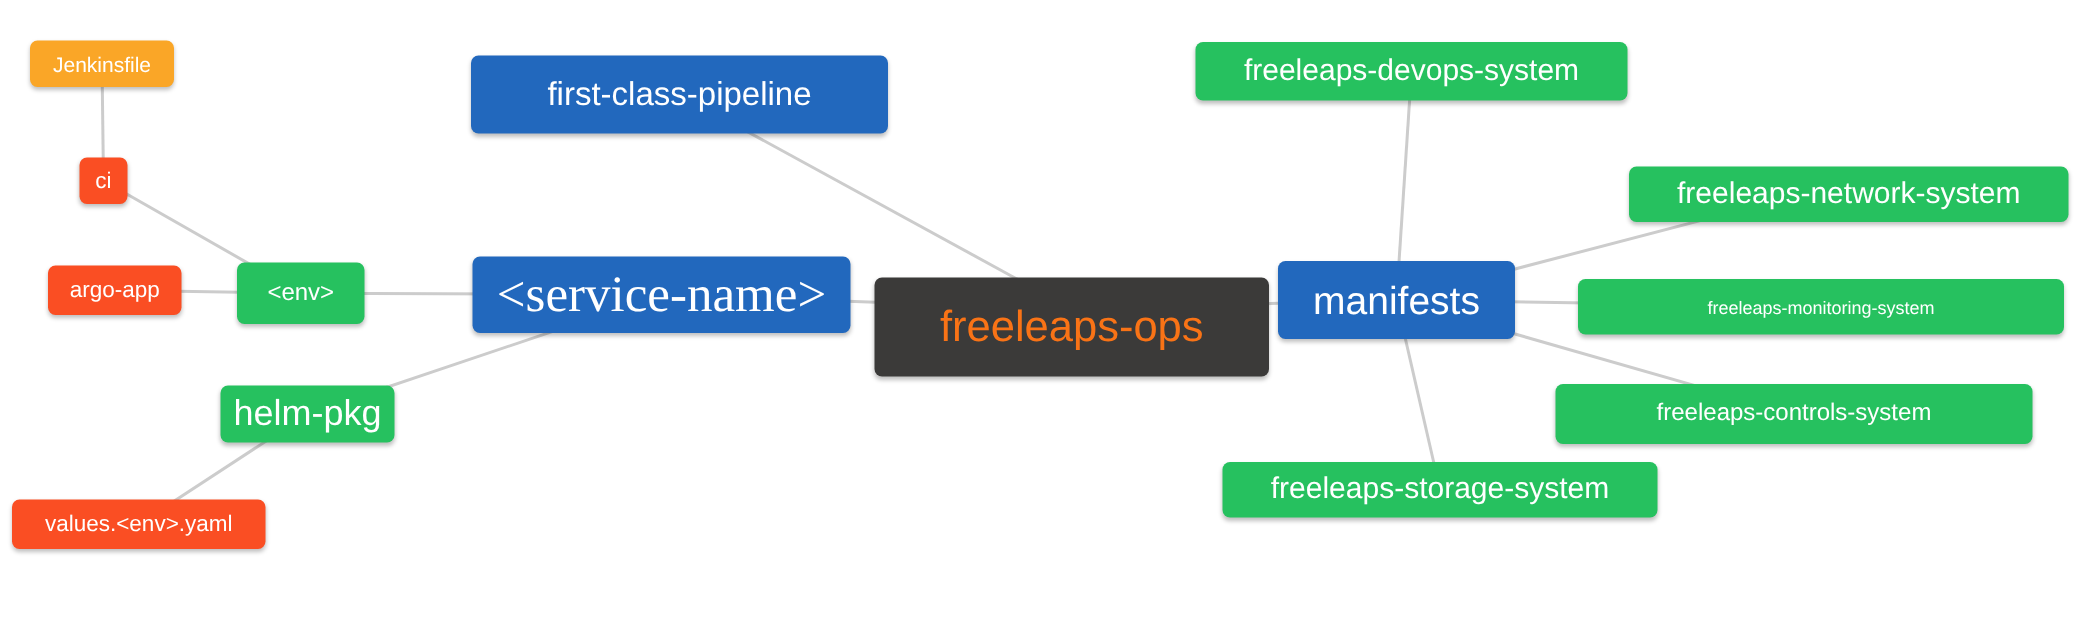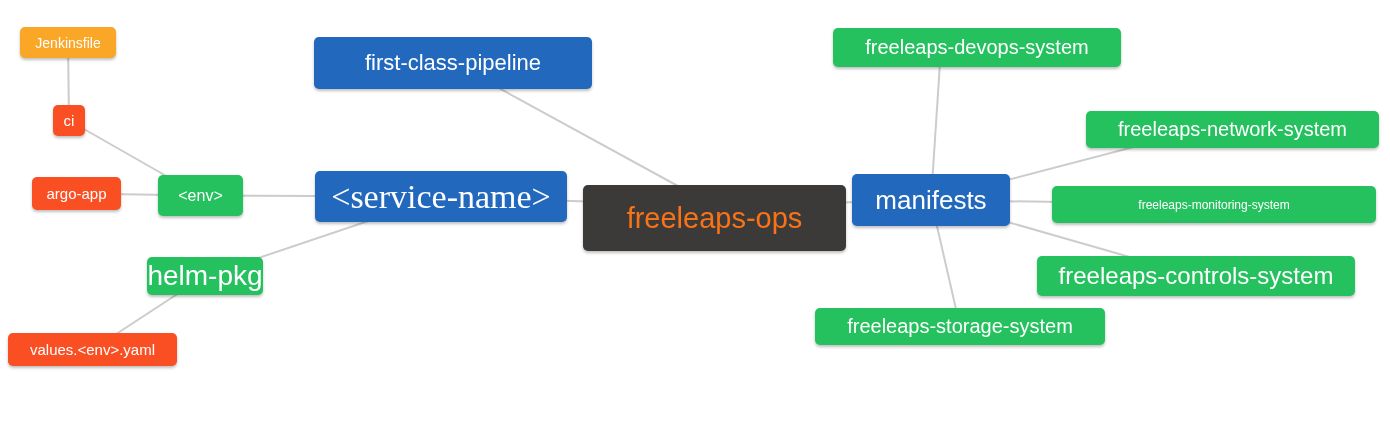--- a/index.html
+++ b/index.html
@@ -54,24 +54,24 @@
       <line x1="1200.5" y1="129.5" x2="931" y2="200" stroke="#cccccc" stroke-width="2"></line>
       <line x1="1214" y1="204.5" x2="931" y2="200" stroke="#cccccc" stroke-width="2"></line>
       <line x1="1196" y1="276" x2="931" y2="200" stroke="#cccccc" stroke-width="2"></line>
       <line x1="960" y1="326.5" x2="931" y2="200" stroke="#cccccc" stroke-width="2"></line>
     </svg>
 
   <div class="node" style="left: 20px; top: 27px; width: 96px; height: 31px; background: rgb(250, 166, 39); font-size: 14px; color: rgb(255, 255, 255);">Jenkinsfile</div>
   <div class="node" style="left: 53px; top: 105px; width: 32px; height: 31px; background: rgb(250, 78, 35); font-size: 15px; color: rgb(255, 255, 255);">ci</div>
   <div class="node" style="left: 32px; top: 177px; width: 89px; height: 33px; background: rgb(250, 78, 35); font-size: 15px; color: rgb(255, 255, 255);">argo-app</div>
   <div class="node" style="left: 158px; top: 175px; width: 85px; height: 41px; background: rgb(38, 193, 95); font-size: 16px; color: rgb(255, 255, 255);">&lt;env&gt;</div>
-  <div class="node" style="left: 147px; top: 257px; width: 116px; height: 38px; background: rgb(38, 193, 95); font-size: 28px; color: rgb(255, 255, 255);">helm-pkg</div>
+  <div class="node" style="left: 147px; top: 257px; width: 116px; height: 38px; background: rgb(38, 193, 95); font-size: 24px; color: rgb(255, 255, 255);">helm-pkg</div>
   <div class="node" style="left: 8px; top: 333px; width: 169px; height: 33px; background: rgb(250, 78, 35); font-size: 15px; color: rgb(255, 255, 255);">values.&lt;env&gt;.yaml</div>
   <div class="node" style="left: 314px; top: 37px; width: 278px; height: 52px; background: rgb(34, 104, 189); font-size: 22px; color: rgb(255, 255, 255);">first-class-pipeline</div>
   <div class="node" style="left: 315px; top: 171px; width: 252px; height: 51px; background: rgb(34, 104, 189); font-size: 34px; color: rgb(255, 255, 255); font-family: Liberation Serif, serif;">&lt;service-name&gt;</div>
   <div class="node" style="left: 583px; top: 173px; width: 263px; height: 66px; background: rgb(59, 58, 57); font-size: 29px; color: #f97316; margin-top: 12px;">freeleaps-ops</div>
   <div class="node" style="left: 852px; top: 174px; width: 158px; height: 52px; background: rgb(34, 104, 189); font-size: 26px; color: rgb(255, 255, 255);">manifests</div>
-  <div class="node" style="left: 833px; top: 28px; width: 288px; height: 39px; background: rgb(38, 193, 95); font-size: 20px; color: rgb(255, 255, 255);">freeleaps-devops-system</div>
+  <div class="node" style="left: 797px; top: 28px; width: 288px; height: 39px; background: rgb(38, 193, 95); font-size: 20px; color: rgb(255, 255, 255);">freeleaps-devops-system</div>
   <div class="node" style="left: 1054px; top: 111px; width: 293px; height: 37px; background: rgb(38, 193, 95); font-size: 20px; color: rgb(255, 255, 255); margin-left: 32px;">freeleaps-network-system</div>
   <div class="node" style="left: 1052px; top: 186px; width: 324px; height: 37px; background: rgb(38, 193, 95); font-size: 12px; color: rgb(255, 255, 255);">freeleaps-monitoring-system</div>
-  <div class="node" style="left: 1037px; top: 256px; width: 318px; height: 40px; background: rgb(38, 193, 95); font-size: 24px; color: rgb(255, 255, 255);">freeleaps-controls-system</div>
+  <div class="node" style="left: 1037px; top: 256px; width: 318px; height: 40px; background: rgb(38, 193, 95); font-size: 16px; color: rgb(255, 255, 255);">freeleaps-controls-system</div>
   <div class="node" style="left: 815px; top: 308px; width: 290px; height: 37px; background: rgb(38, 193, 95); font-size: 20px; color: rgb(255, 255, 255);">freeleaps-storage-system</div>
 </div>
 
 </body></html>

